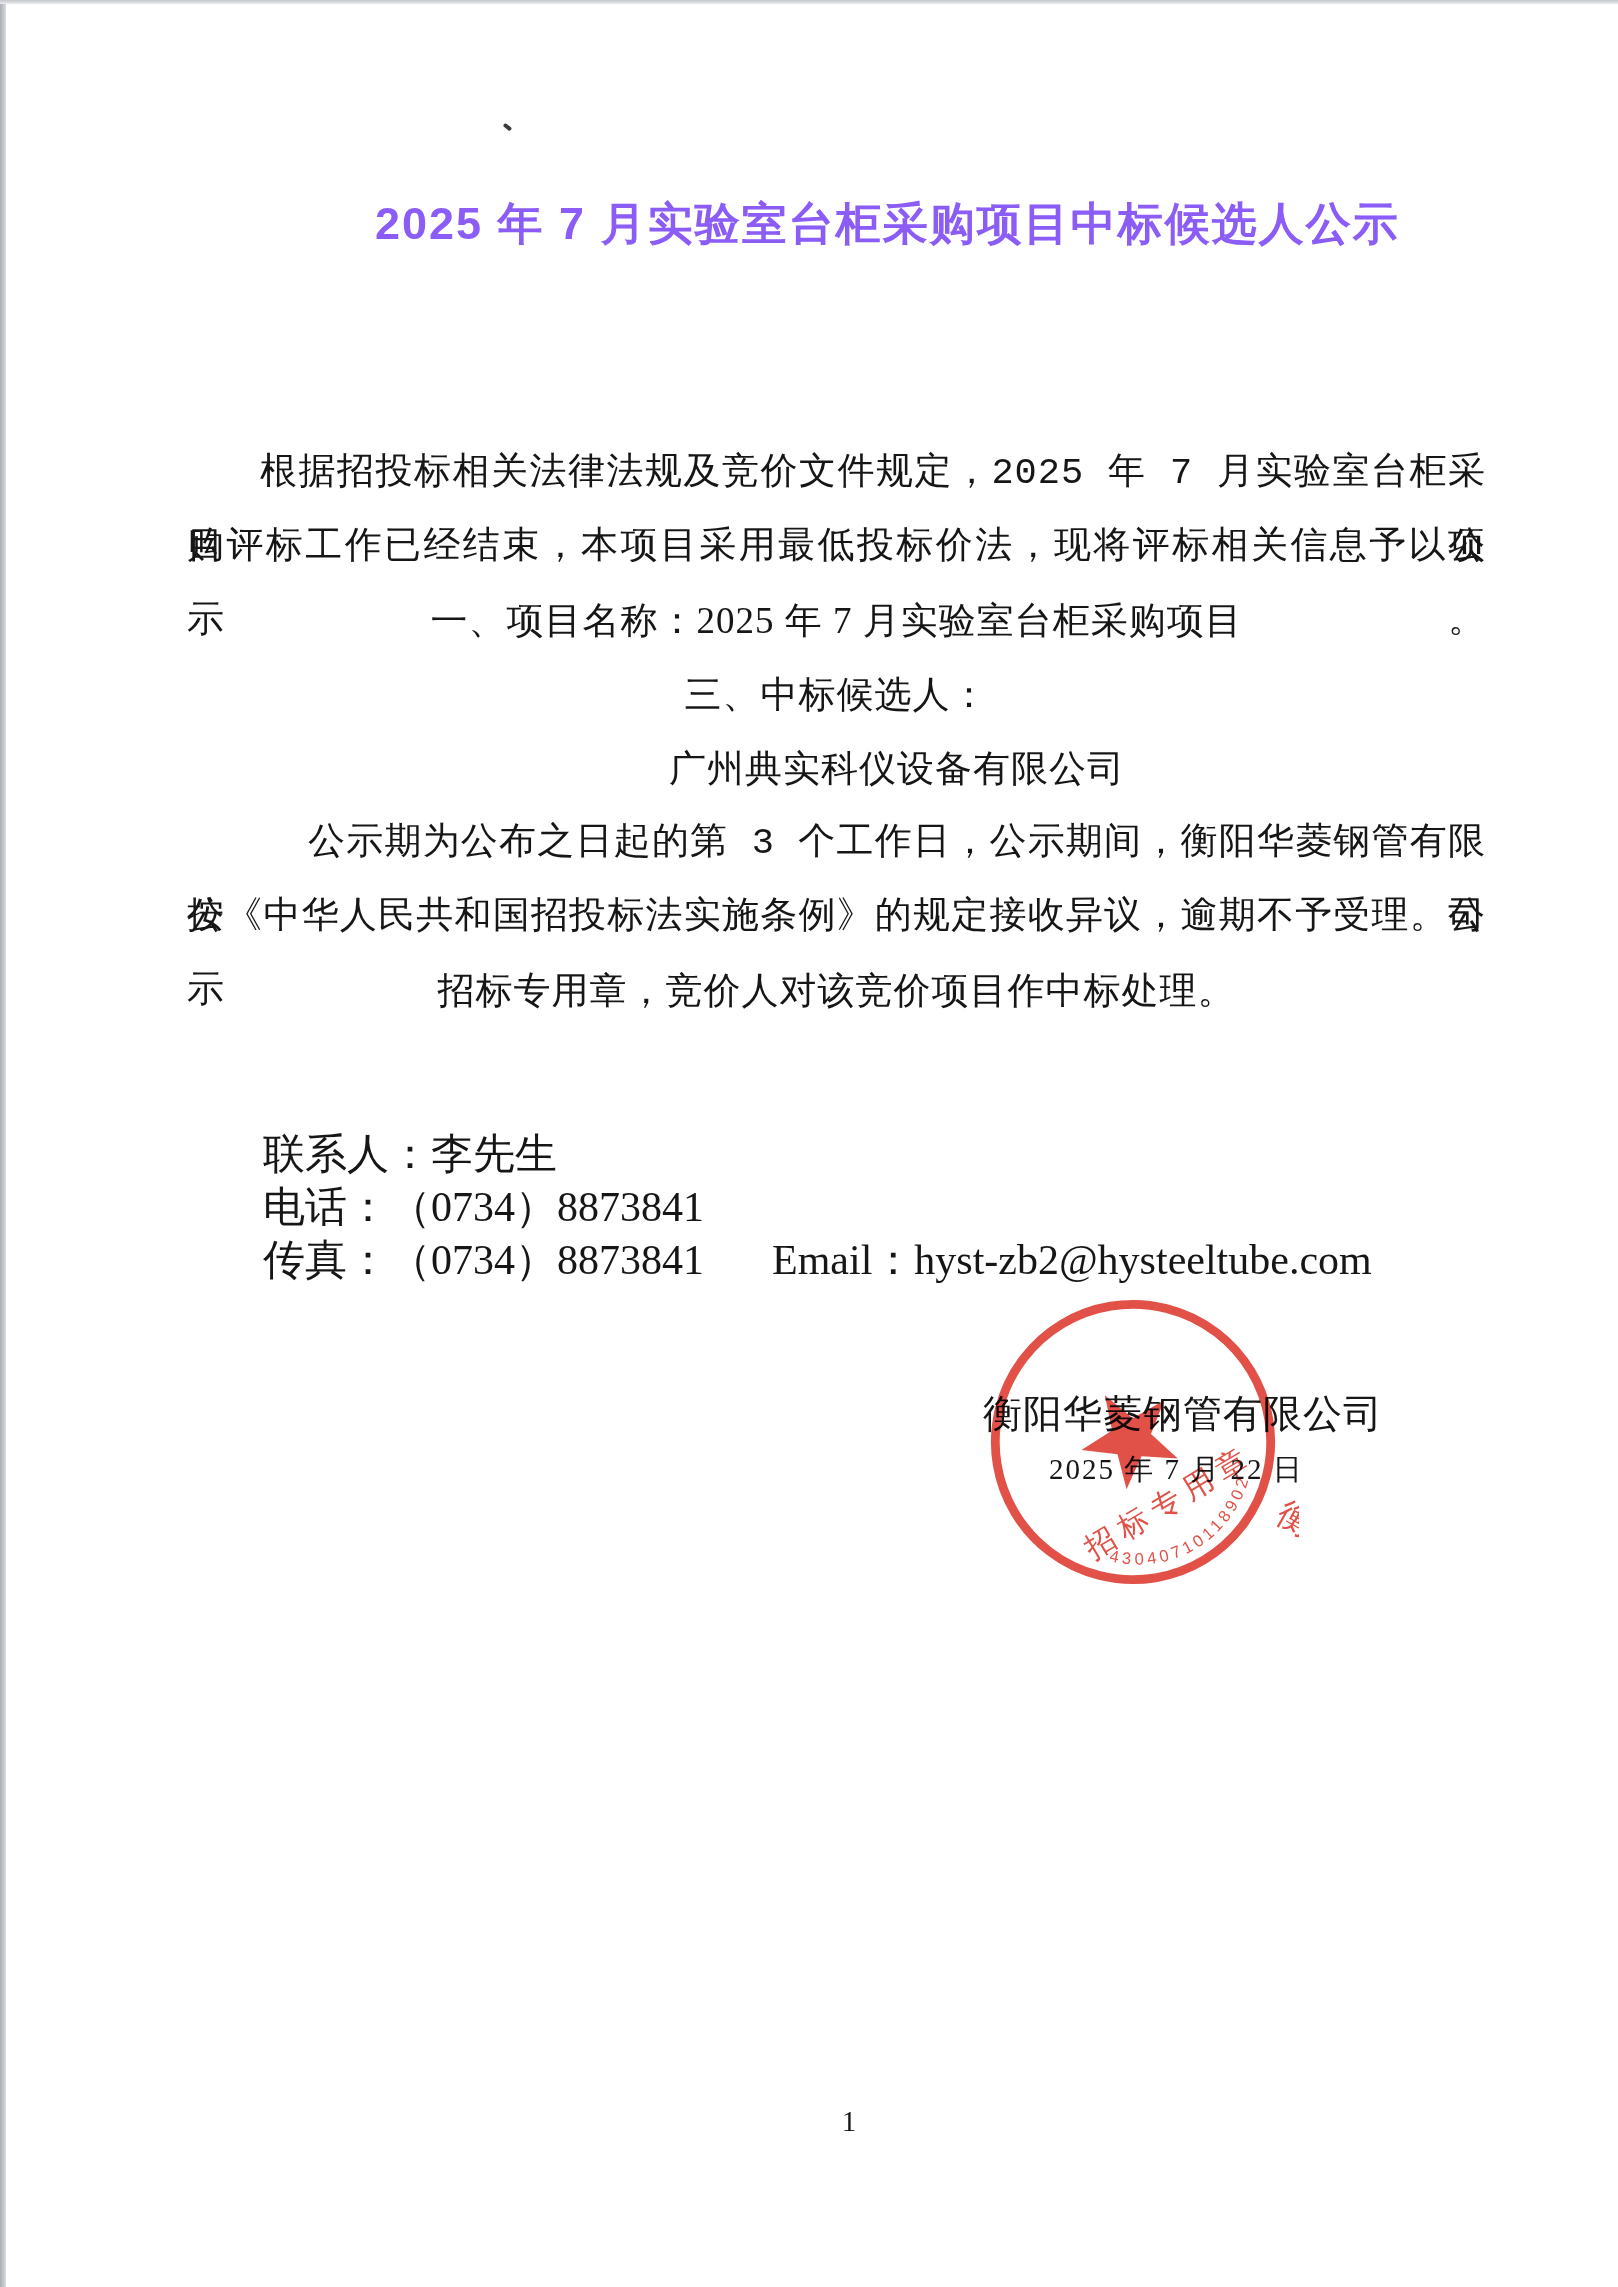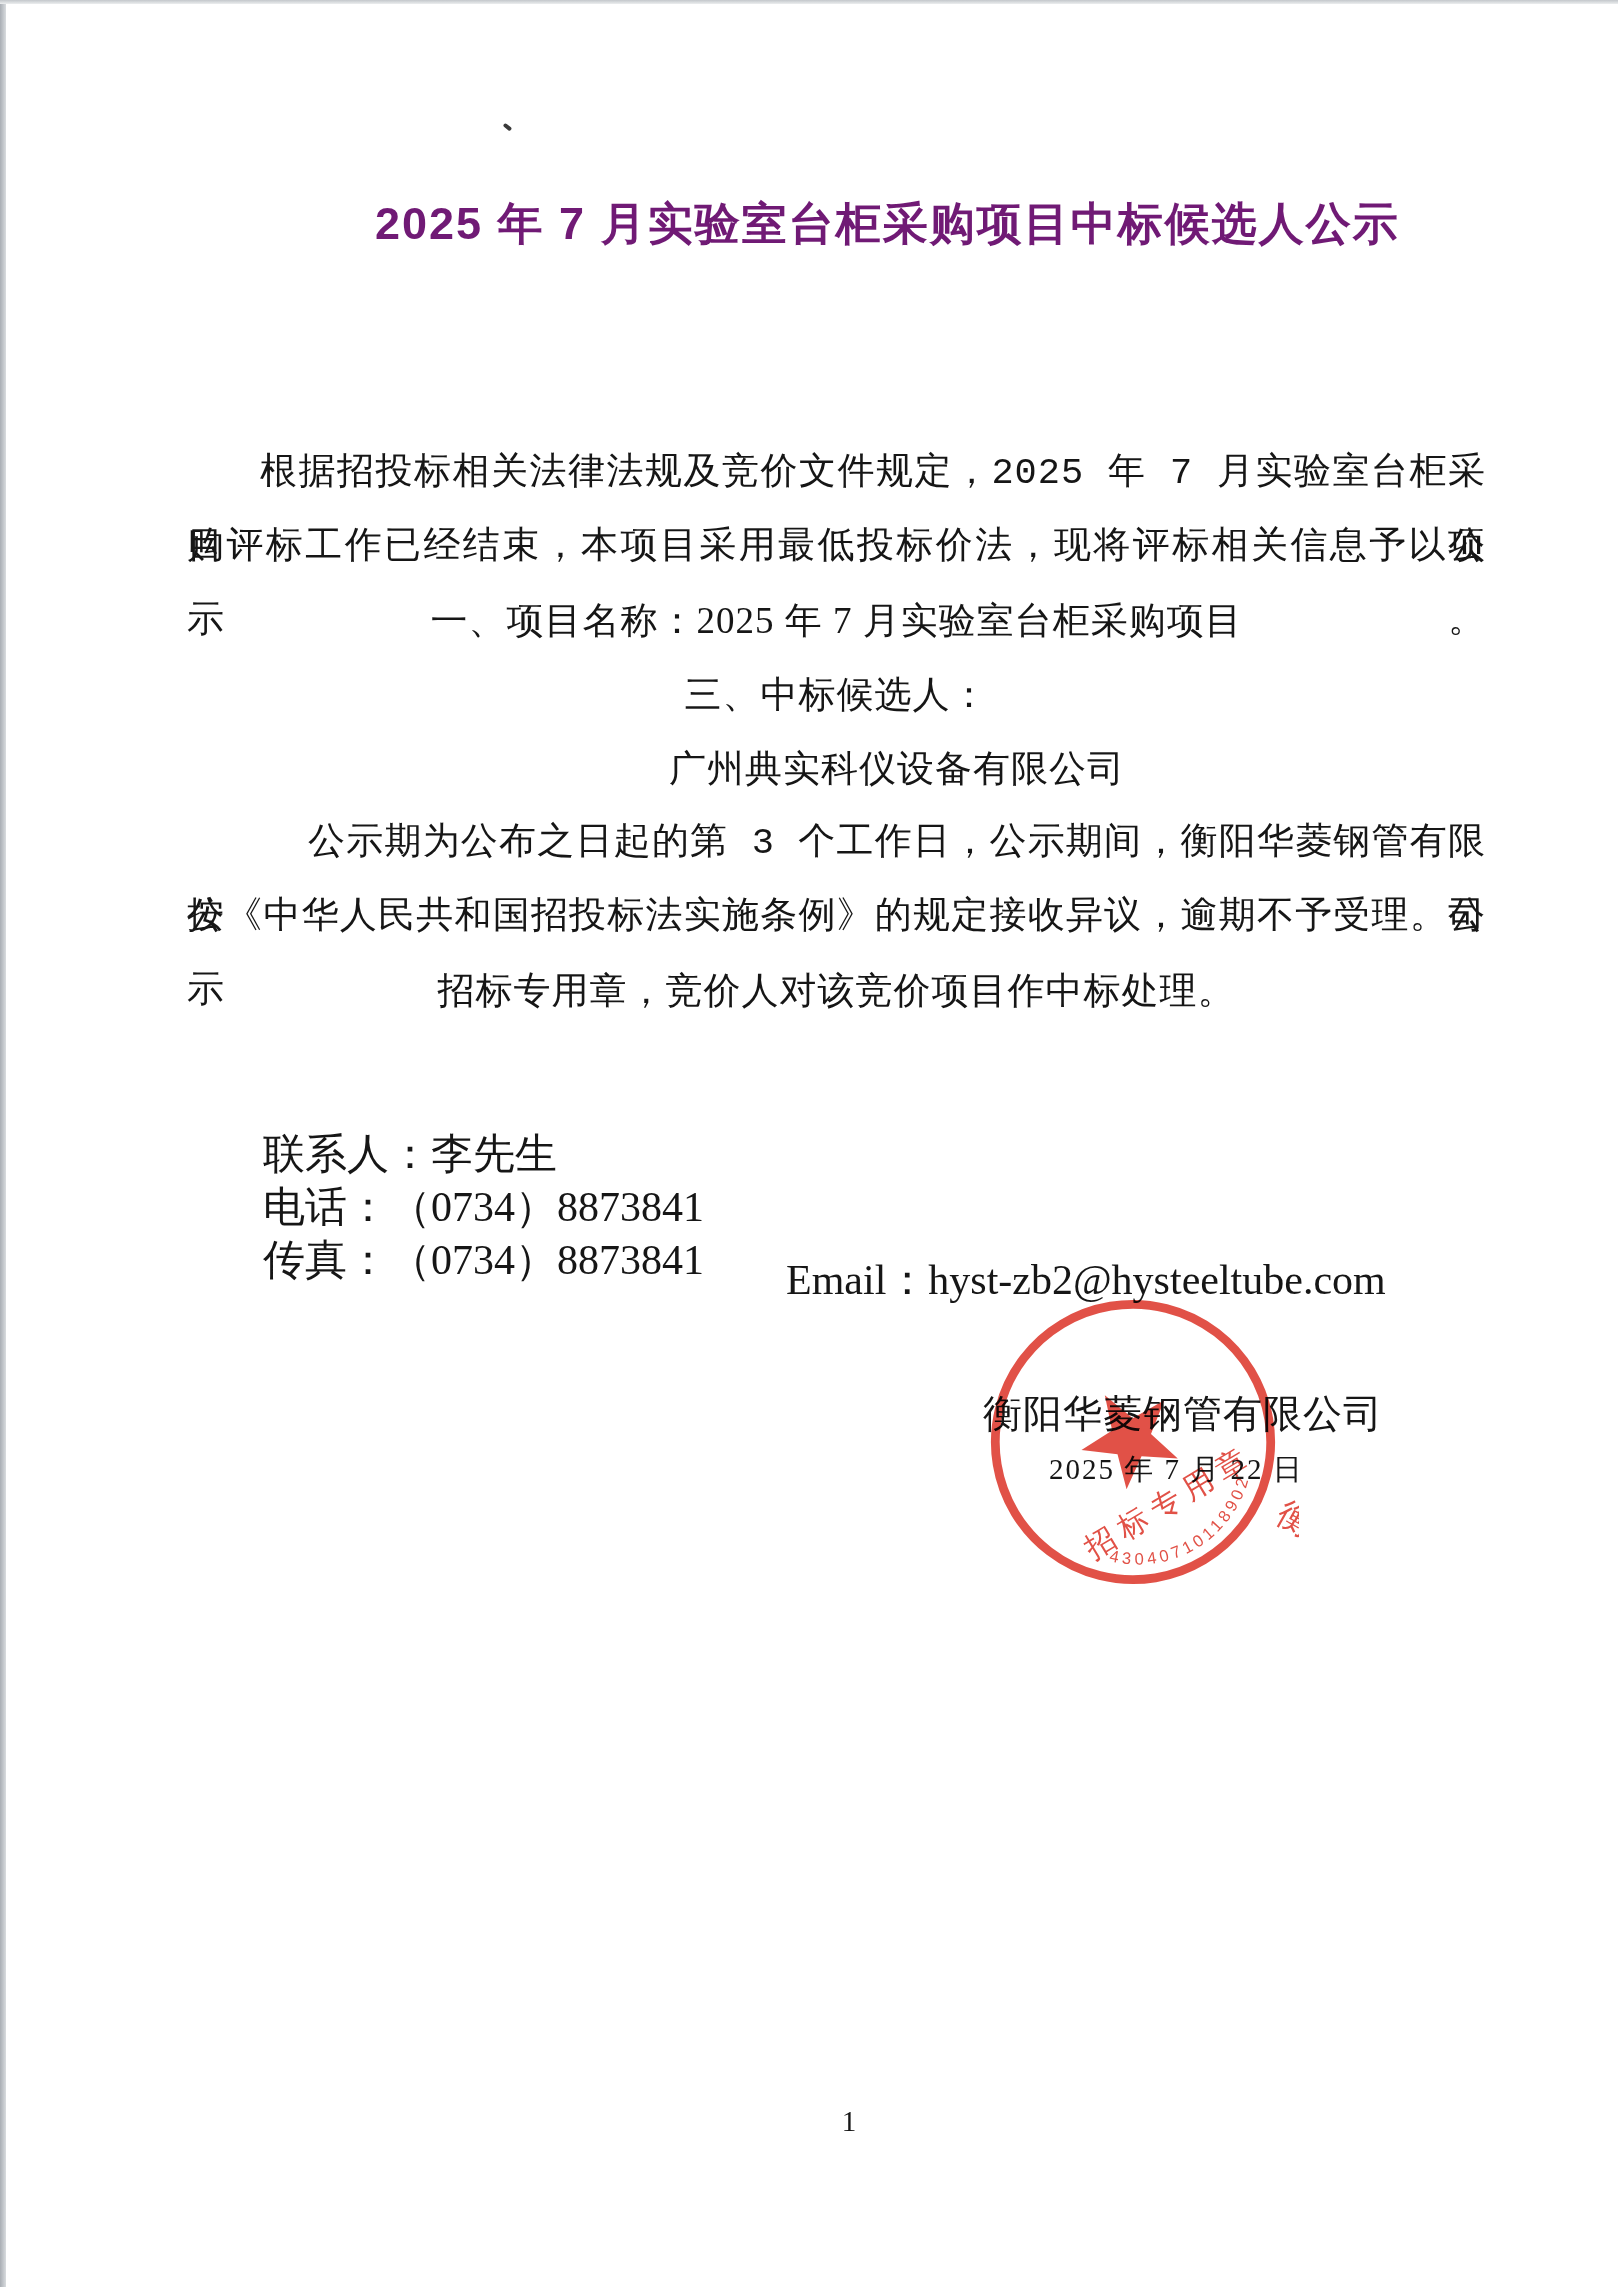--- a/index.html
+++ b/index.html
@@ -16,36 +16,36 @@
     background:linear-gradient(to right,#a9aeb4,#d9dcdf);}
   .edge-top{position:absolute;left:0;top:0;width:1619px;height:3.9px;
     background:linear-gradient(to bottom,#c3c7cb,#eceeef);}
   .speck{position:absolute;left:503px;top:125px;width:8.8px;height:3.9px;
     background:#3a3a3a;transform:rotate(38deg);border-radius:2px;}
 
   .doc-title{
     position:absolute;left:375px;top:194px;
     font-family:"Liberation Sans", sans-serif;
     font-weight:700;font-size:45px;letter-spacing:2px;
-    white-space:nowrap;color:#701a75;
+    white-space:nowrap;color:#8b5cf6;
   }
   .body-block{
     position:absolute;left:187px;top:436px;width:1299px;
   }
   .bline{
     font-size:37px;line-height:74px;height:74px;
     letter-spacing:1px;white-space:nowrap;text-align:center;
   }
   .bline.fill{white-space:normal;text-align:justify;text-align-last:justify;font-family:Liberation Mono, monospace;}
   .ind-2{text-indent:73px;}
   .ind-3{text-indent:121px;}
 
   .contact-block{position:absolute;left:263px;top:1128px;width:1229px;}
   .cline{font-size:42px;line-height:53px;height:53px;white-space:nowrap;position:relative;}
-  .email{position:absolute;left:523px;top:0;margin-top:20px;}
+  .email{position:absolute;left:509px;top:0;}
 
   .sig-company{position:absolute;left:983px;top:1387px;font-size:39px;letter-spacing:1px;white-space:nowrap;}
   .sig-date{position:absolute;left:1049px;top:1450px;font-size:29px;letter-spacing:2px;white-space:nowrap;}
 
   .page-num{position:absolute;left:800px;top:2105px;width:98px;text-align:center;font-size:29px;}
 
   .stamp{
     position:absolute;left:967px;top:1276px;width:332px;height:332px;
     opacity:0.88;mix-blend-mode:multiply;
   }

